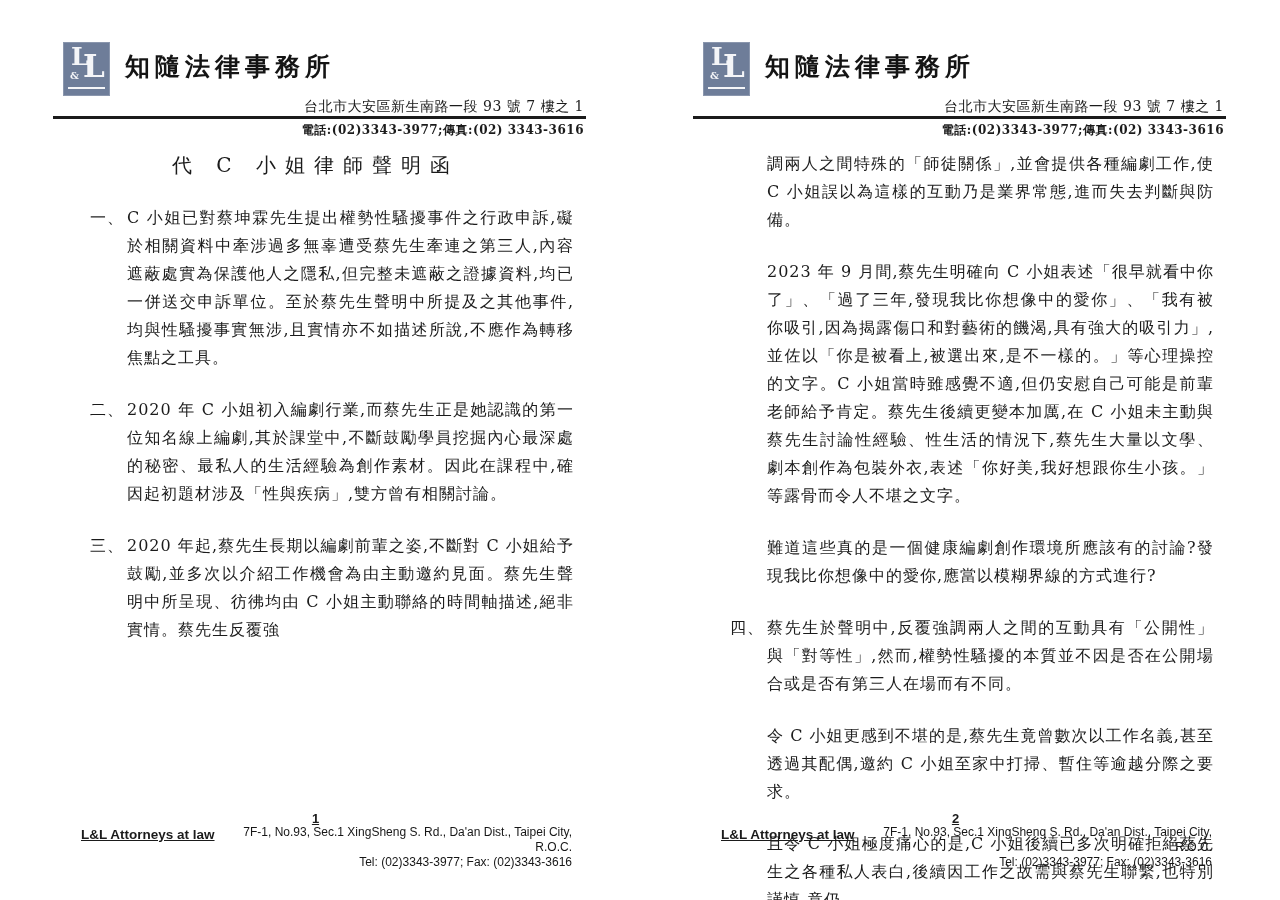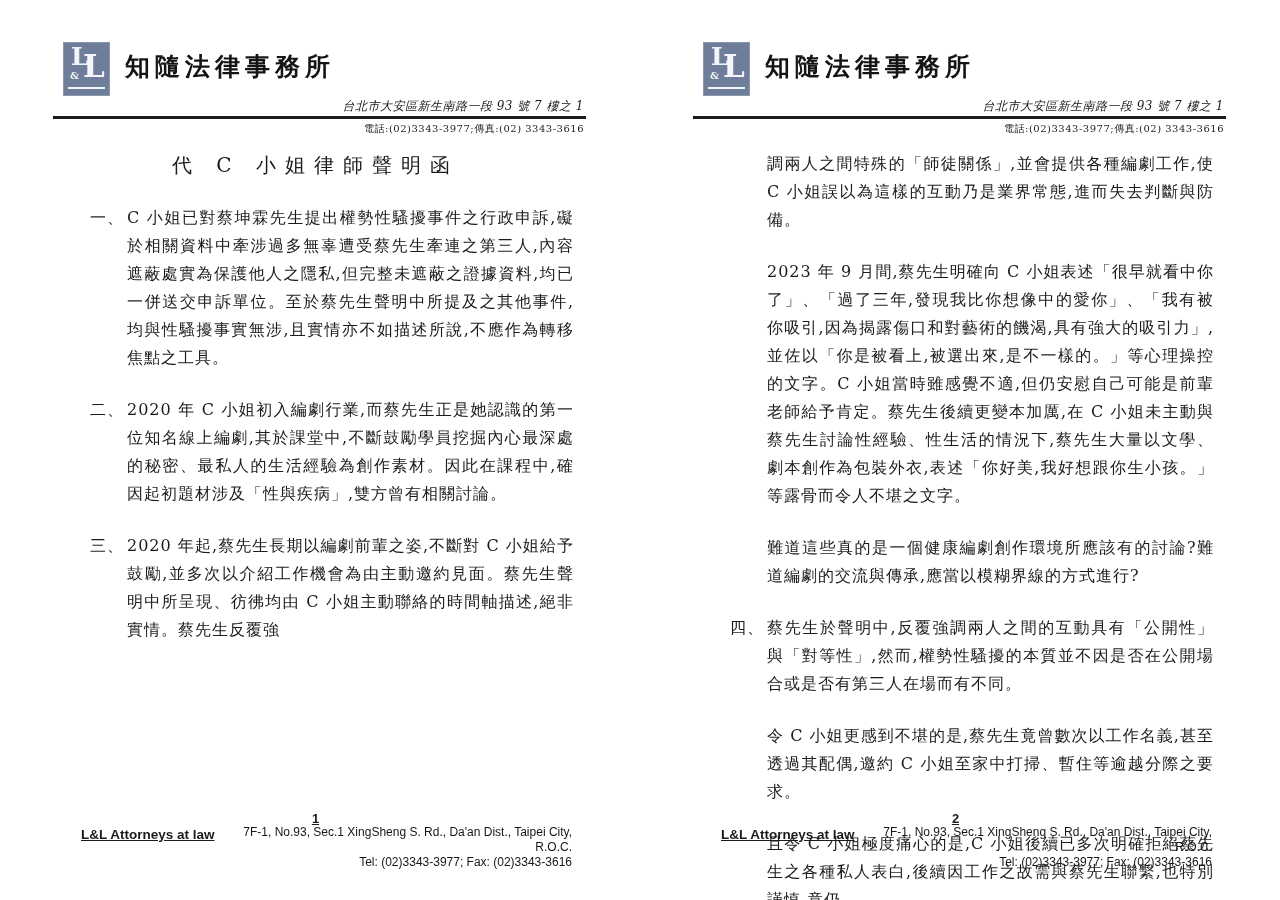--- a/index.html
+++ b/index.html
@@ -9,23 +9,23 @@
   .page { width:640px; height:900px; position:relative; padding:30px 66px 0 57px; }
 
   
   .letterhead { position:relative; height:104px; }
   .logo { position:absolute; left:6px; top:12px; width:47px; height:54px; background:#6e7d99; box-shadow:0 0 0 1px #8a96ad inset; }
   .logo .l1 { position:absolute; left:8px; top:0px; font-size:25px; font-weight:bold; color:#f4f5f8; line-height:1.2; }
   .logo .l2 { position:absolute; left:20px; top:6px; font-size:31px; font-weight:bold; color:#f4f5f8; line-height:1.2; }
   .logo .amp { position:absolute; left:7px; top:28px; font-size:10px; font-weight:bold; color:#f4f5f8; }
   .logo .logo-underline { position:absolute; left:5px; right:5px; bottom:7px; height:2px; background:#f4f5f8; }
   .firm-name { position:absolute; left:68px; top:20px; font-size:25px; font-weight:bold; letter-spacing:5px; color:#141414; }
-  .firm-address { position:absolute; right:-10px; top:68px; font-size:12px; letter-spacing:0.5px; white-space:nowrap;font-style:italic; }
+  .firm-address { position:absolute; right:-10px; top:68px; font-size:14px; letter-spacing:0.5px; white-space:nowrap; }
   .header-rule { position:absolute; left:-4px; right:-12px; top:86px; height:2px; border-top:2px solid #1b1b1b; border-bottom:1px solid #1b1b1b; }
-  .firm-phone { position:absolute; right:-10px; top:92px; font-size:10px; letter-spacing:0.5px; white-space:nowrap; }
+  .firm-phone { position:absolute; right:-10px; top:92px; font-size:12px; letter-spacing:0.5px; white-space:nowrap;font-weight:bold; }
 
   
   .doc-body { margin-top:16px; }
   .doc-title { text-align:center; font-size:20px; letter-spacing:9px; line-height:30px; margin-top:6px; }
   .para { display:flex; margin-top:24px; font-size:16px; line-height:28px; letter-spacing:1px; }
   .para .label { width:37px; flex:0 0 37px; margin-left:33px; }
   .para .ptext { flex:1; text-align:justify; text-justify:inter-ideograph; }
   .para.cont { padding-left:70px; }
   .para.cont .ptext { width:100%; }
   .para.first { margin-top:14px; }
@@ -106,21 +106,21 @@
     <div class="doc-body">
       <div class="para cont first">
         <span class="ptext">調兩人之間特殊的「師徒關係」,並會提供各種編劇工作,使 C 小姐誤以為這樣的互動乃是業界常態,進而失去判斷與防備。</span>
       </div>
 
       <div class="para cont">
         <span class="ptext">2023 年 9 月間,蔡先生明確向 C 小姐表述「很早就看中你了」、「過了三年,發現我比你想像中的愛你」、「我有被你吸引,因為揭露傷口和對藝術的饑渴,具有強大的吸引力」,並佐以「你是被看上,被選出來,是不一樣的。」等心理操控的文字。C 小姐當時雖感覺不適,但仍安慰自己可能是前輩老師給予肯定。蔡先生後續更變本加厲,在 C 小姐未主動與蔡先生討論性經驗、性生活的情況下,蔡先生大量以文學、劇本創作為包裝外衣,表述「你好美,我好想跟你生小孩。」等露骨而令人不堪之文字。</span>
       </div>
 
       <div class="para cont">
-        <span class="ptext">難道這些真的是一個健康編劇創作環境所應該有的討論?難道編劇的交流與傳承,應當以模糊界線的方式進行?</span>
+        <span class="ptext">難道這些真的是一個健康編劇創作環境所應該有的討論?發現我比你想像中的愛你,應當以模糊界線的方式進行?</span>
       </div>
 
       <div class="para">
         <span class="label">四、</span>
         <span class="ptext">蔡先生於聲明中,反覆強調兩人之間的互動具有「公開性」與「對等性」,然而,權勢性騷擾的本質並不因是否在公開場合或是否有第三人在場而有不同。</span>
       </div>
 
       <div class="para cont">
         <span class="ptext">令 C 小姐更感到不堪的是,蔡先生竟曾數次以工作名義,甚至透過其配偶,邀約 C 小姐至家中打掃、暫住等逾越分際之要求。</span>
       </div>

